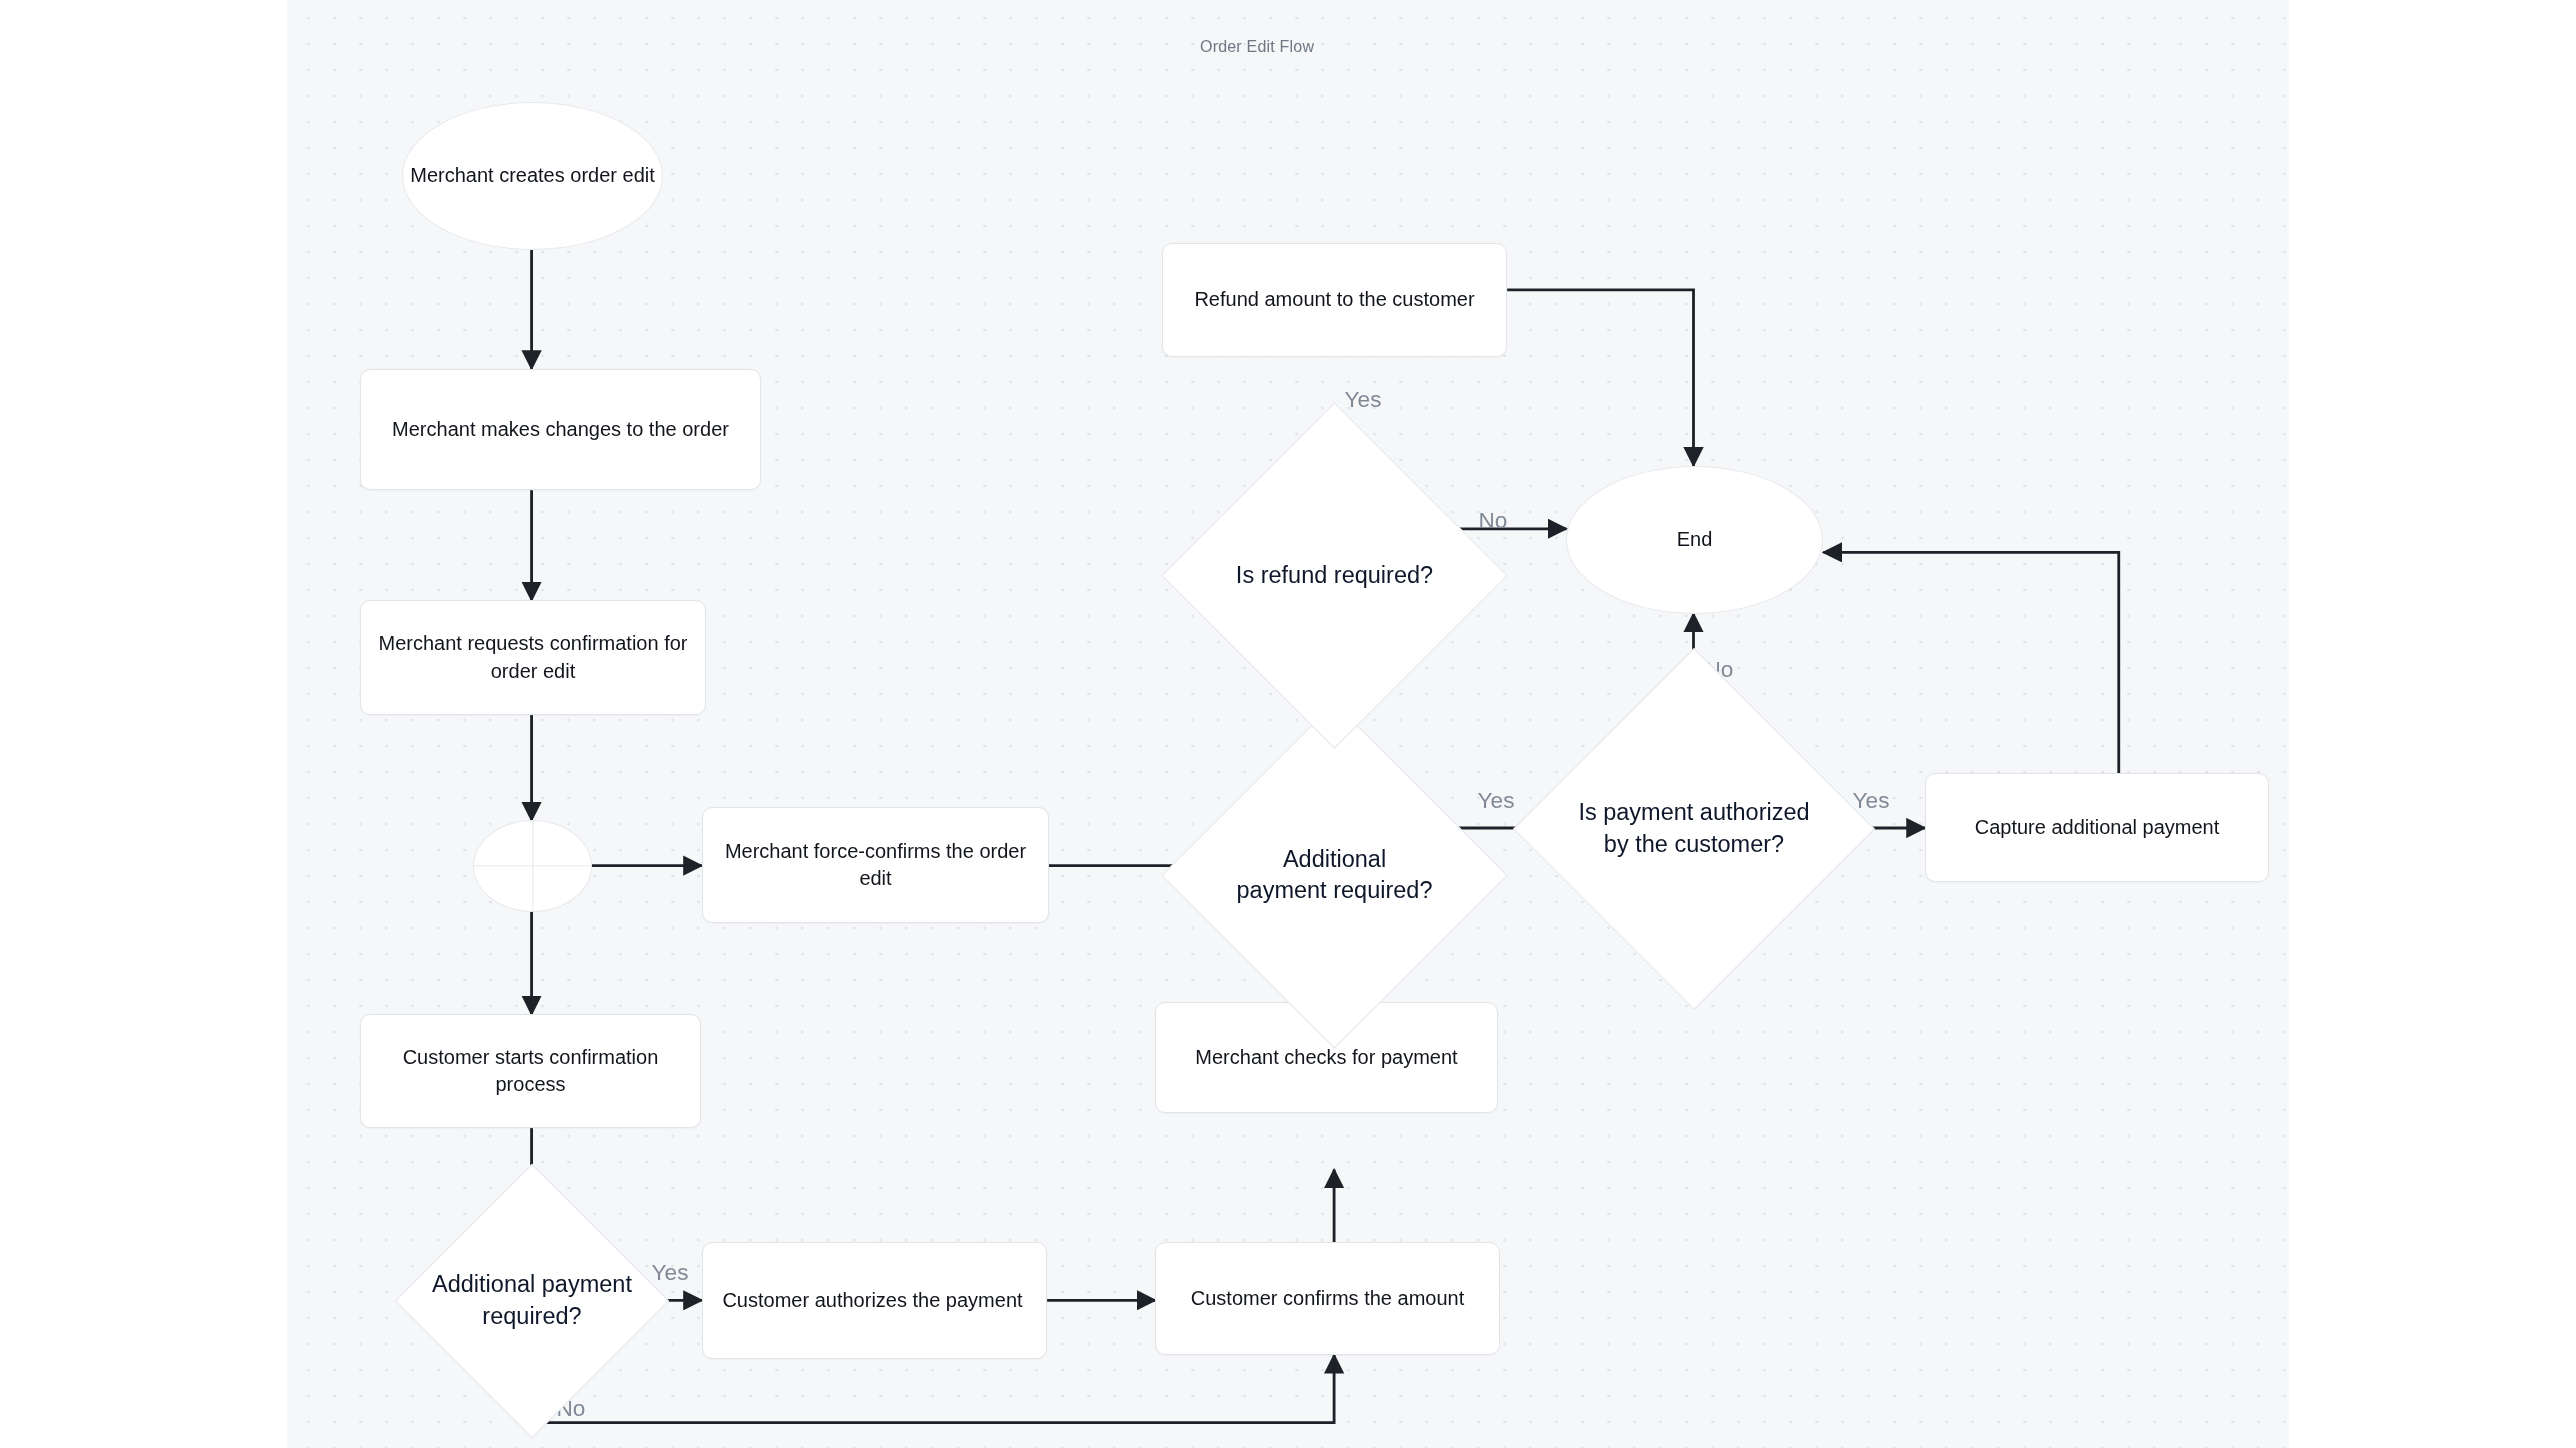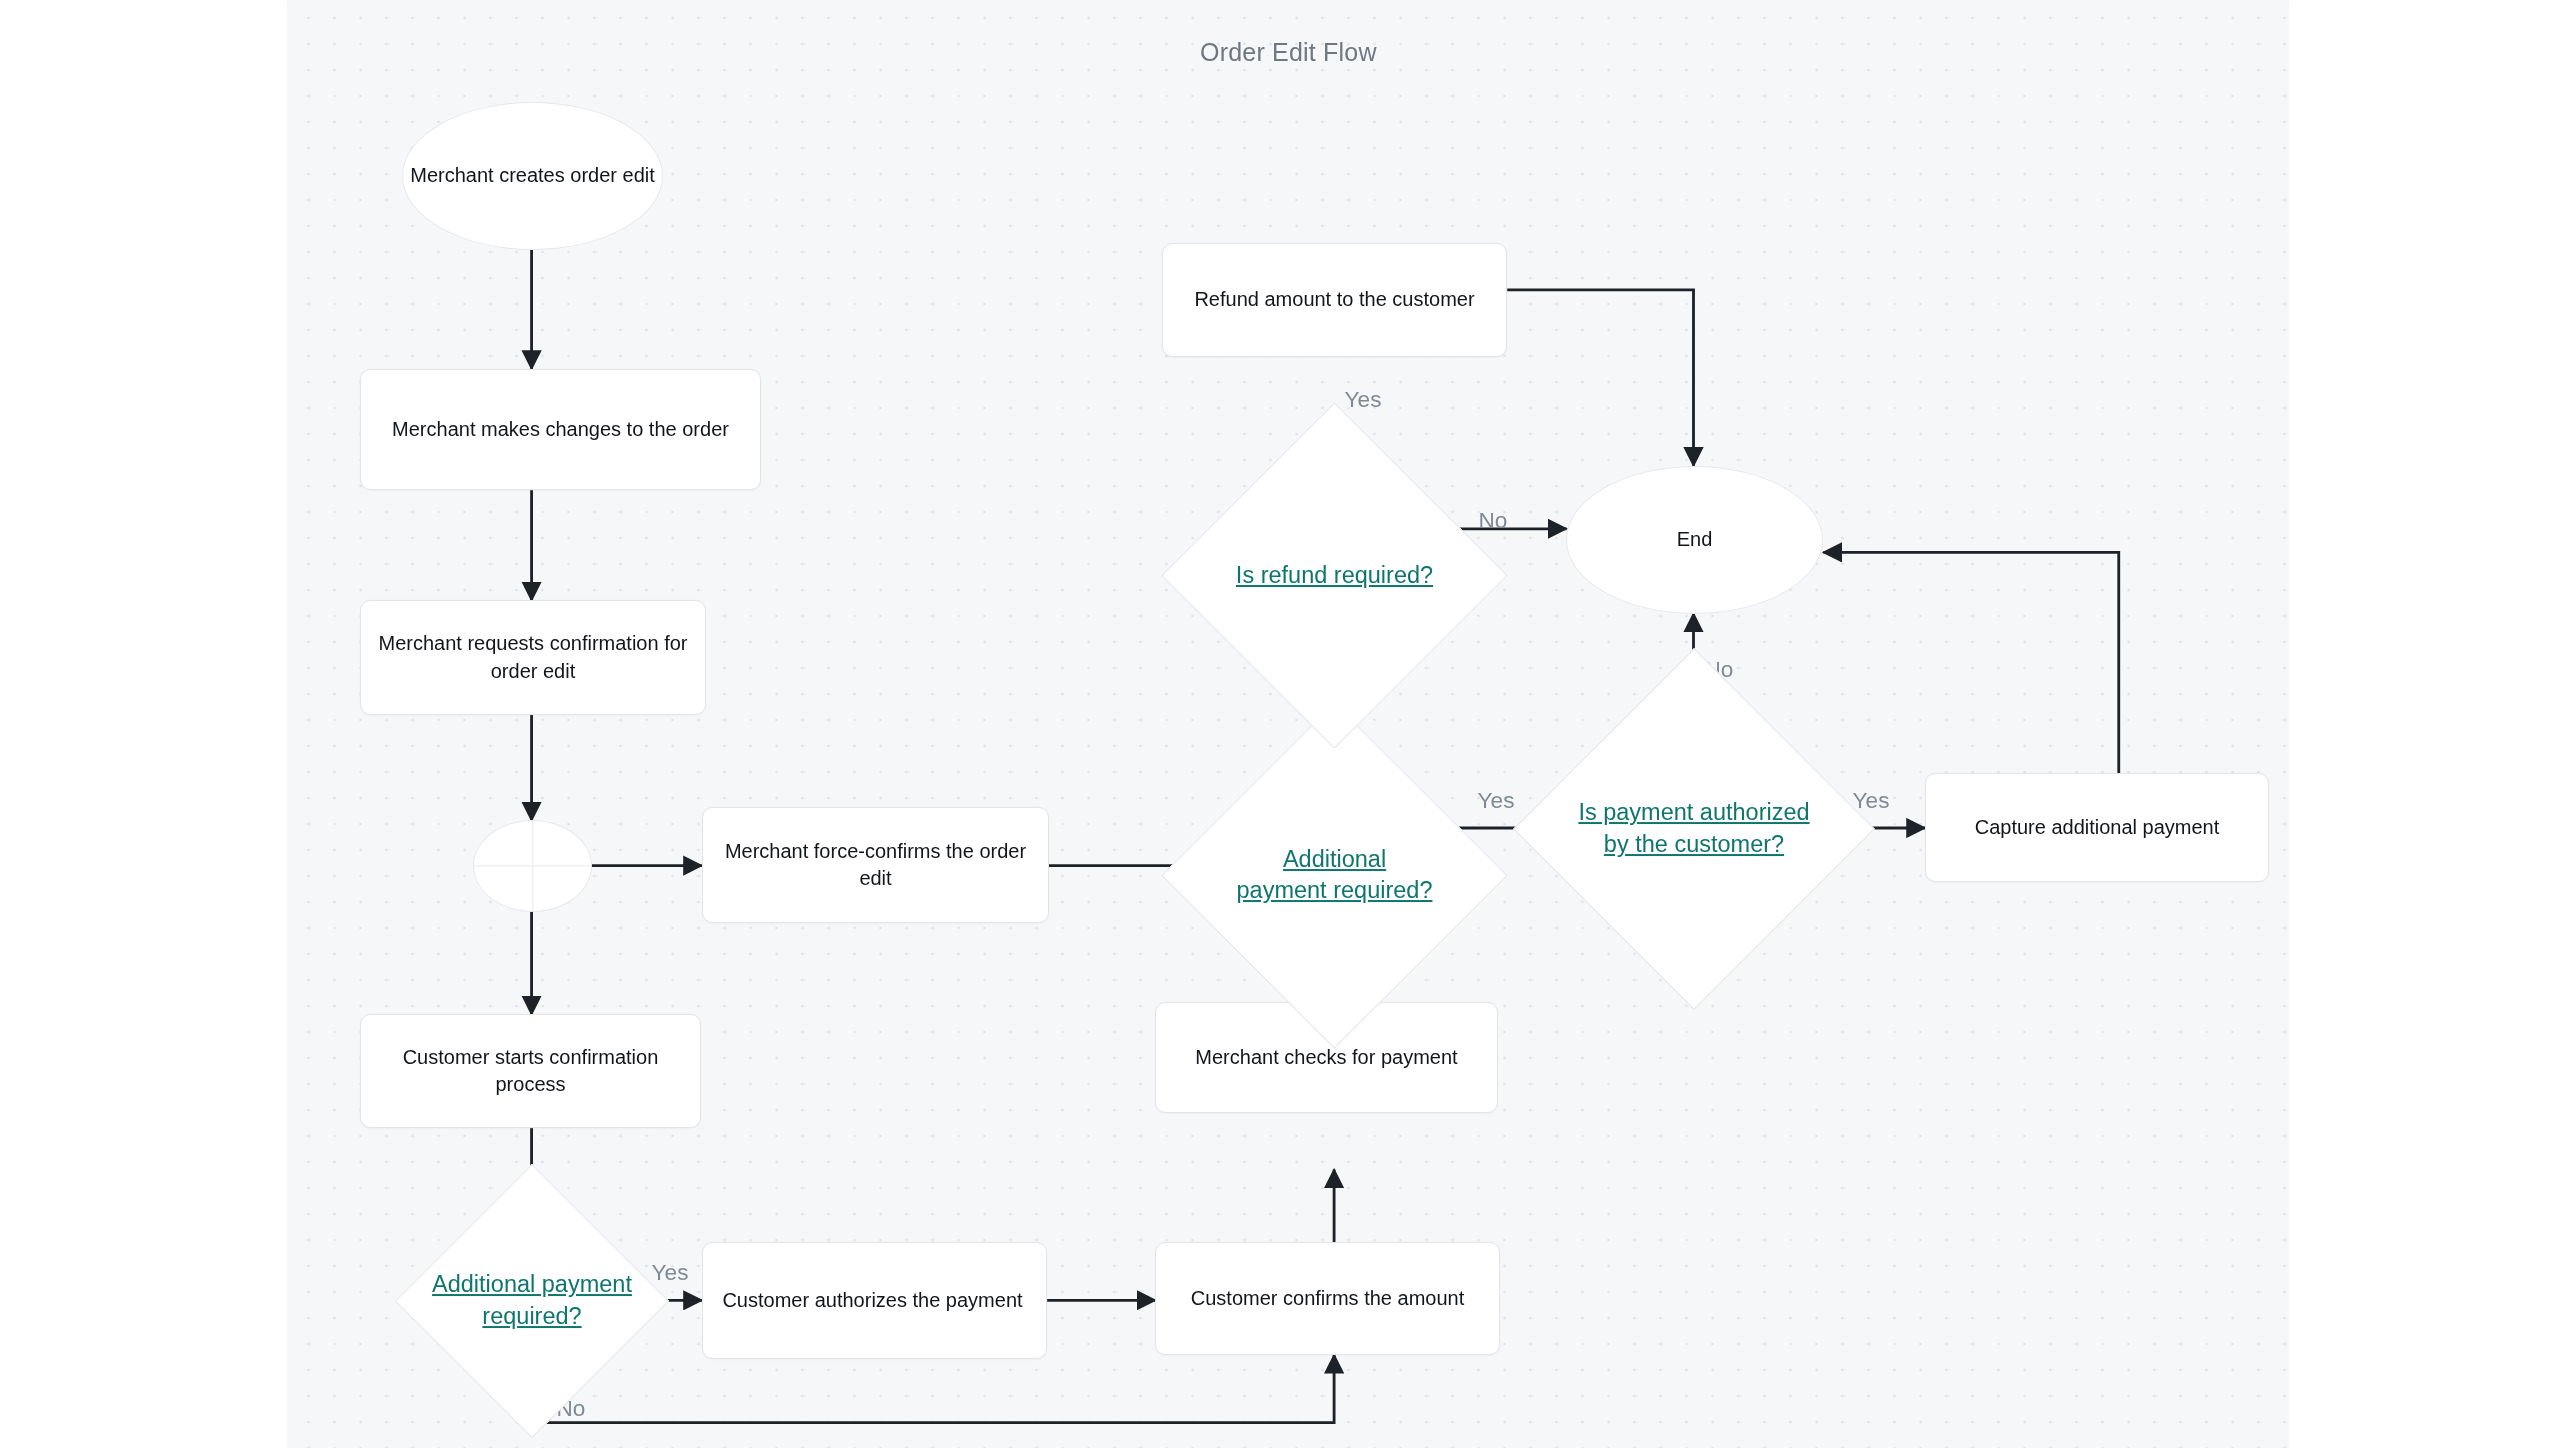--- a/index.html
+++ b/index.html
@@ -13,21 +13,21 @@
     width:2002px;height:1468px;
     background-color:#f6f7f9;
     background-image:radial-gradient(circle, #dfe1e5 1.5px, rgba(0,0,0,0) 1.6px);
     background-size:26px 26px;
     background-position:8.5px 14px;
     border-radius:13px;
   }
 
   #title{
     position:absolute;left:1200px;top:38px;width:245px;
-    font-size:25px;color:#6e7783;letter-spacing:0.2px;
+    font-size:16px;color:#6e7783;letter-spacing:0.2px;
     text-align:left;white-space:nowrap;
   }
 
   svg#wires{position:absolute;left:0;top:0;width:2576px;height:1449px;overflow:visible;}
 
   .node{
     position:absolute;
     display:flex;align-items:center;justify-content:center;
     text-align:center;
     background:#ffffff;
@@ -51,21 +51,21 @@
     position:absolute;left:0;top:0;width:100%;height:100%;
     background:#ffffff;
     border:1.5px solid #e4e6ea;
     transform:rotate(45deg);
     box-sizing:border-box;
   }
   .diamond-label{
     position:absolute;left:50%;top:50%;
     transform:translate(-50%,-50%);
     width:226px;text-align:center;
-    font-size:23.5px;line-height:1.36;color:#0f766e;text-decoration:underline;
+    font-size:23.5px;line-height:1.36;color:#0f172a;
   }
   .junction{
     position:absolute;
     border:1.4px solid #e6e8ec;
     border-radius:50%;
     background:#ffffff;
   }
   .junction .cross-v{position:absolute;left:50%;top:0;width:1.3px;height:100%;background:#e6e8ec;transform:translateX(-50%);}
   .junction .cross-h{position:absolute;top:50%;left:0;height:1.3px;width:100%;background:#e6e8ec;transform:translateY(-50%);}
 

